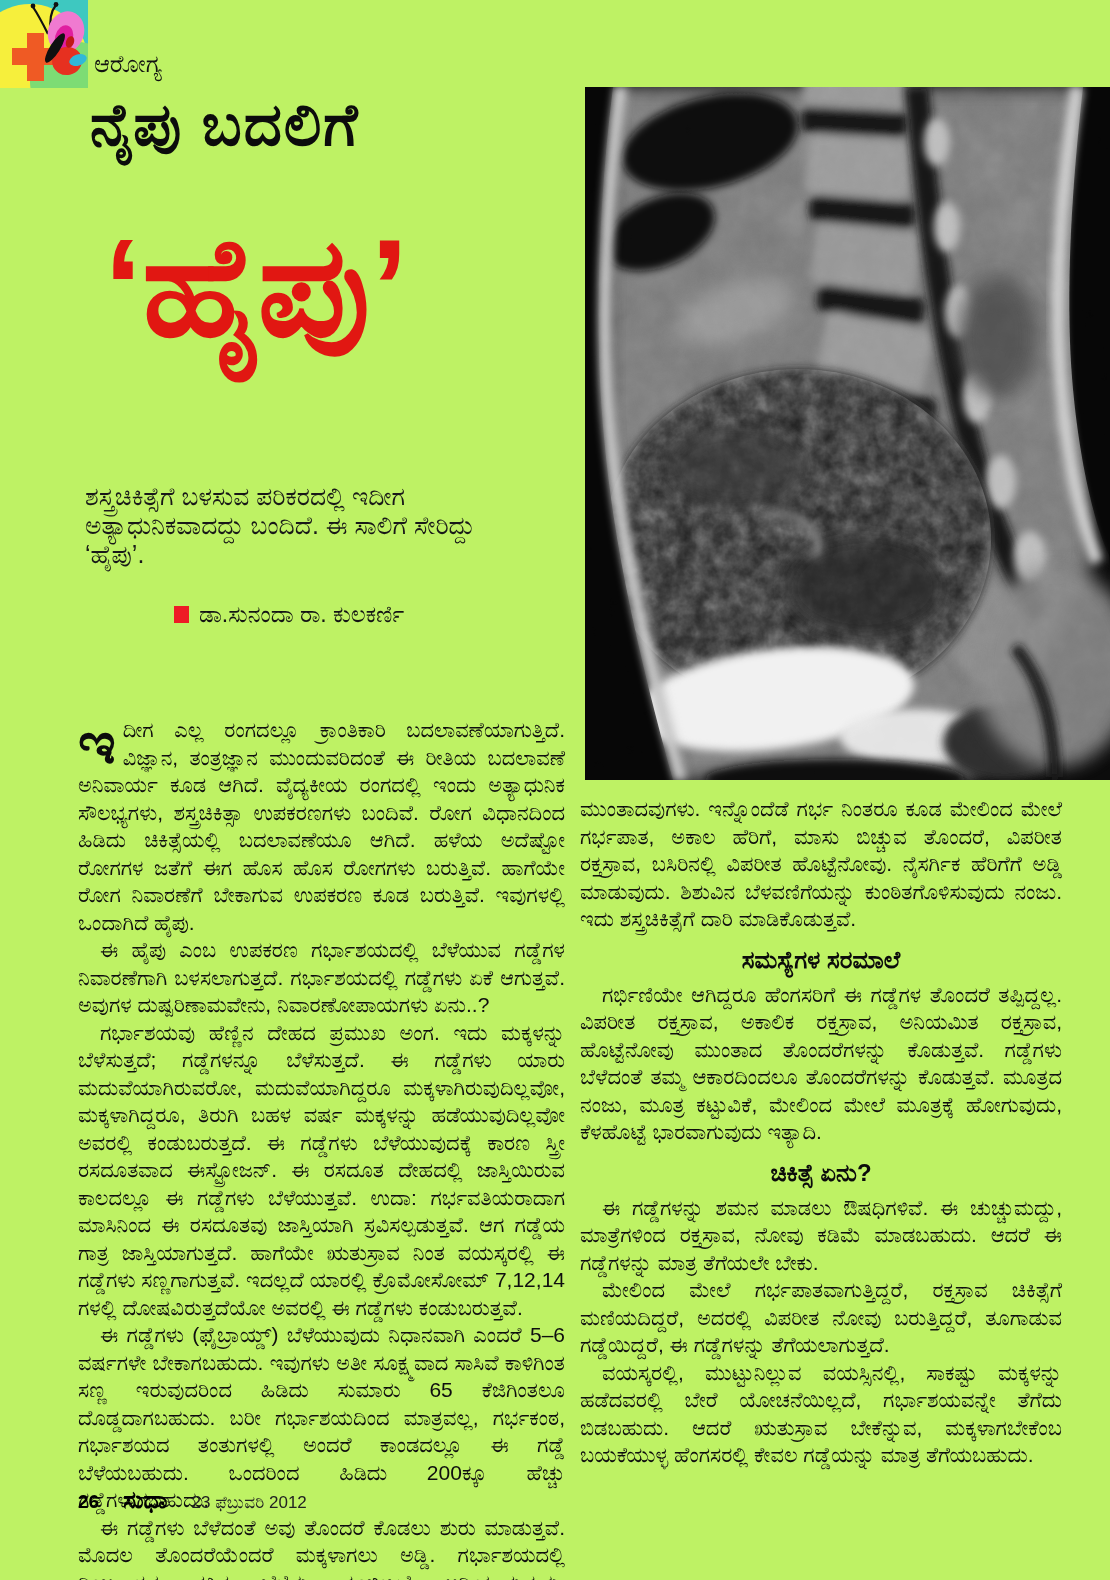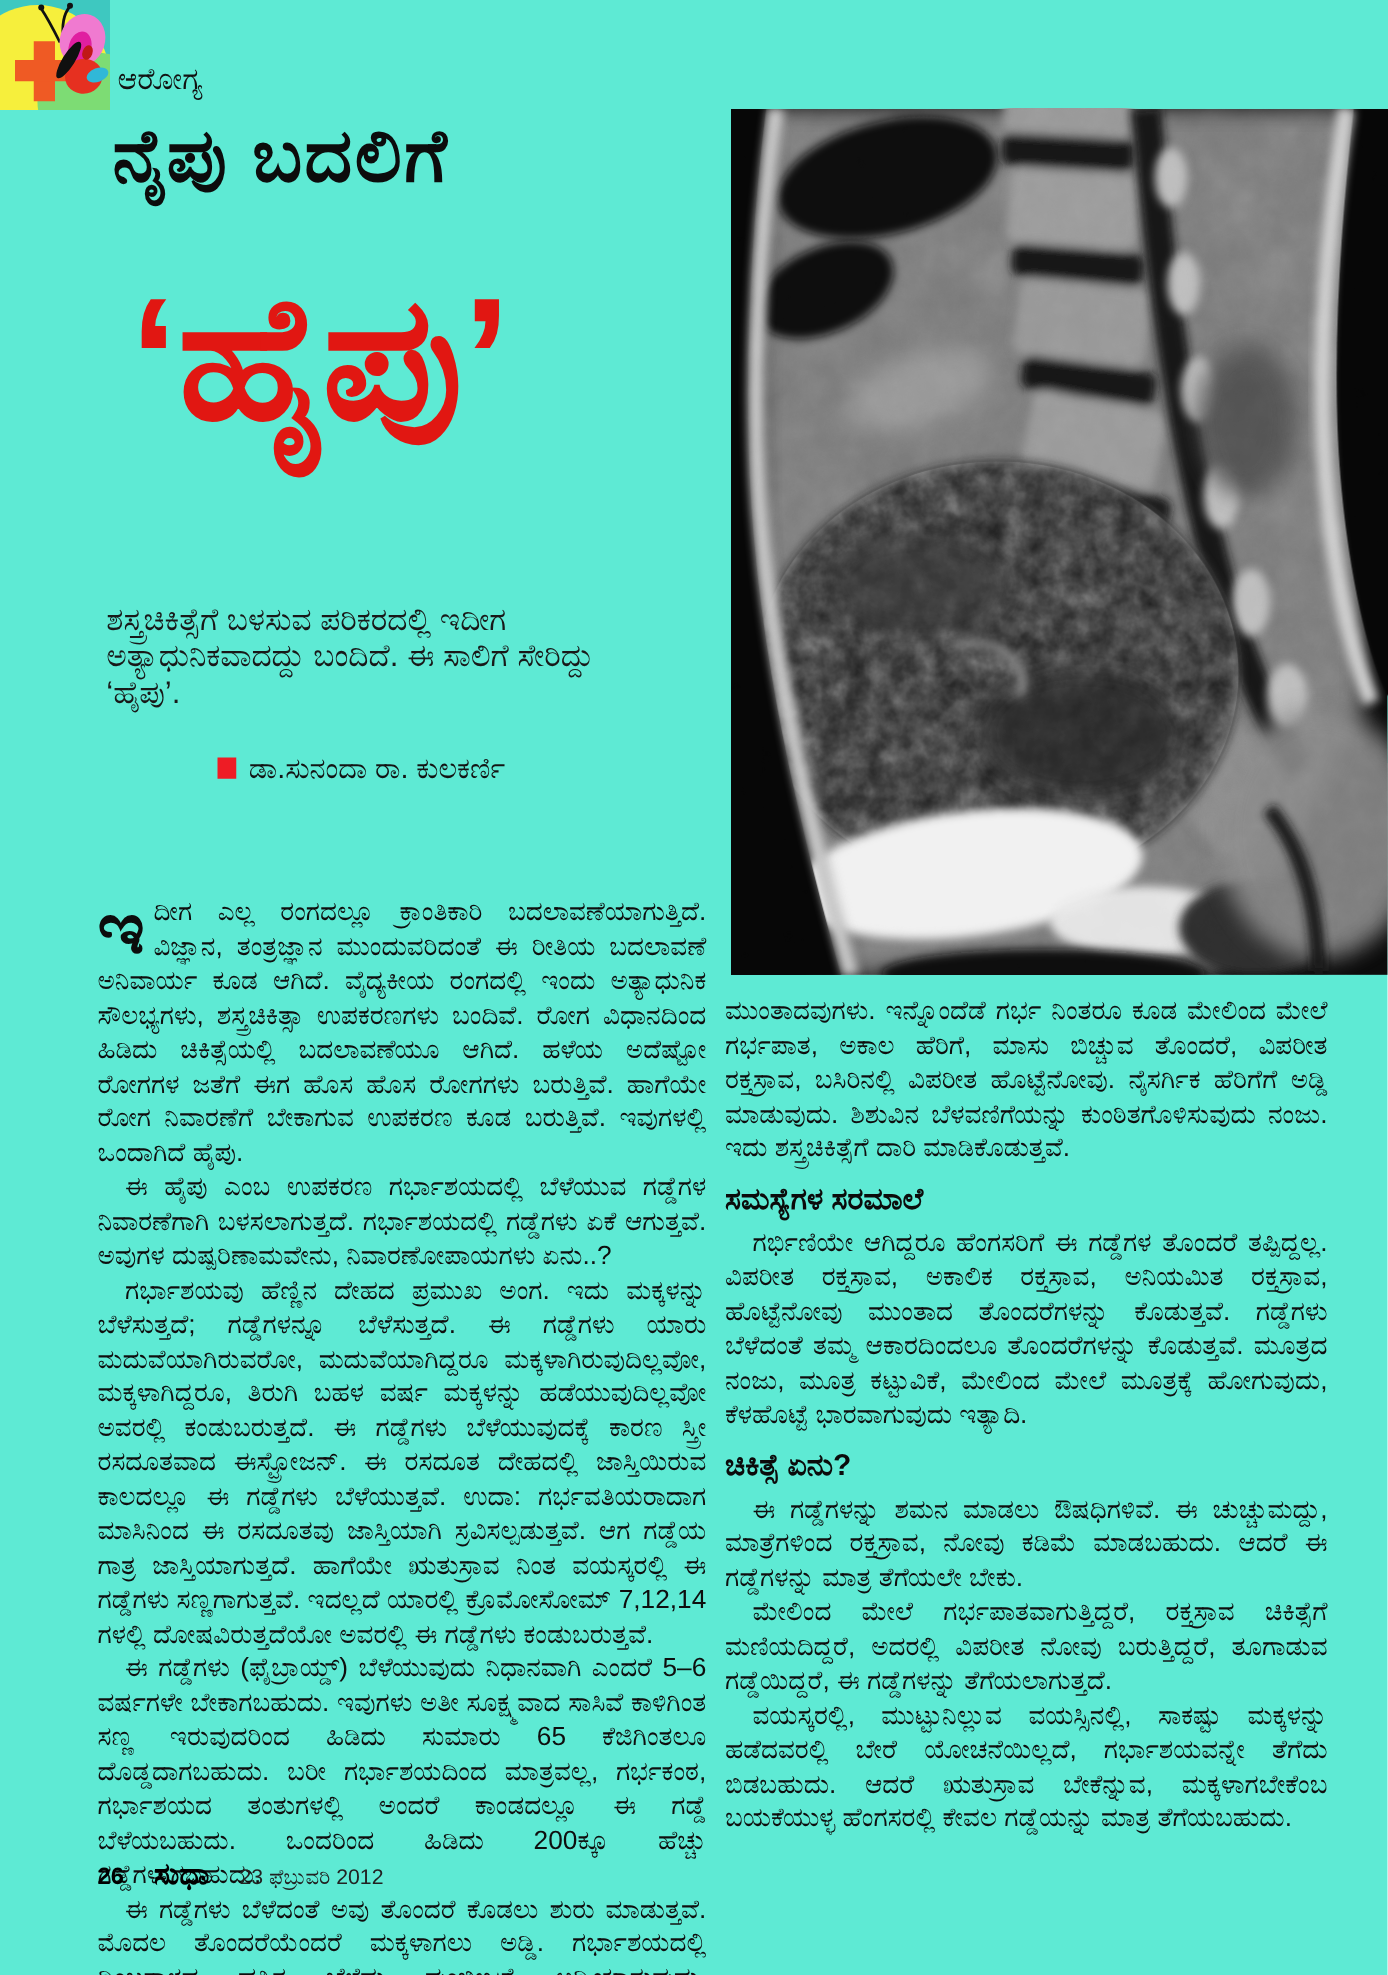--- a/index.html
+++ b/index.html
@@ -1,16 +1,16 @@
 <!DOCTYPE html>
 <html lang="kn"><head>
 <meta charset="utf-8">
 <style>
   html,body{margin:0;padding:0;background:#ffffff;}
-  .page{position:relative;width:1110px;height:1580px;background:#5eead4;overflow:hidden;
+  .page{position:relative;width:1110px;height:1580px;background:#bef264;overflow:hidden;
         font-family:"Liberation Sans",sans-serif;color:#111;}
   
   .logo{position:absolute;left:0;top:0;width:88px;height:88px;display:block;}
   .section-label{position:absolute;left:94px;top:50px;font-size:24px;color:#111;}
   
   .title-black{position:absolute;left:90px;top:96px;font-size:59px;font-weight:700;
                color:#0c0c0c;white-space:nowrap;letter-spacing:2px;line-height:1;}
   .title-red{position:absolute;left:104px;top:218px;font-size:138px;font-weight:700;
              white-space:nowrap;line-height:1;}
   
@@ -23,21 +23,21 @@
   .mri{position:absolute;left:585px;top:87px;width:525px;height:693px;display:block;}
   
   .col{position:absolute;font-size:21px;line-height:27.5px;text-align:justify;color:#0e0e0e;}
   .col-left{left:78px;top:716px;width:487px;}
   .col-right{left:580px;top:795px;width:482px;}
   .col p{margin:0;text-indent:22px;}
   .col p.no-indent{text-indent:0;}
   .dropcap{float:left;font-size:58px;line-height:48px;font-weight:700;
            margin:3px 7px 0 0;color:#0c0c0c;}
   .col h2{margin:12px 0 6px 0;font-size:24px;line-height:30px;font-weight:700;
-          text-align:left;color:#0b0b0b;}
+          text-align:center;color:#0b0b0b;}
   
   .footer{position:absolute;left:78px;top:1486px;font-size:17px;color:#222;
           display:flex;align-items:baseline;gap:24px;}
   .footer .pgnum{font-weight:700;font-size:19px;color:#000;}
   .footer .mag{font-weight:700;font-size:24px;color:#000;}
 </style>
 </head>
 <body>
 
 <div class="page">

